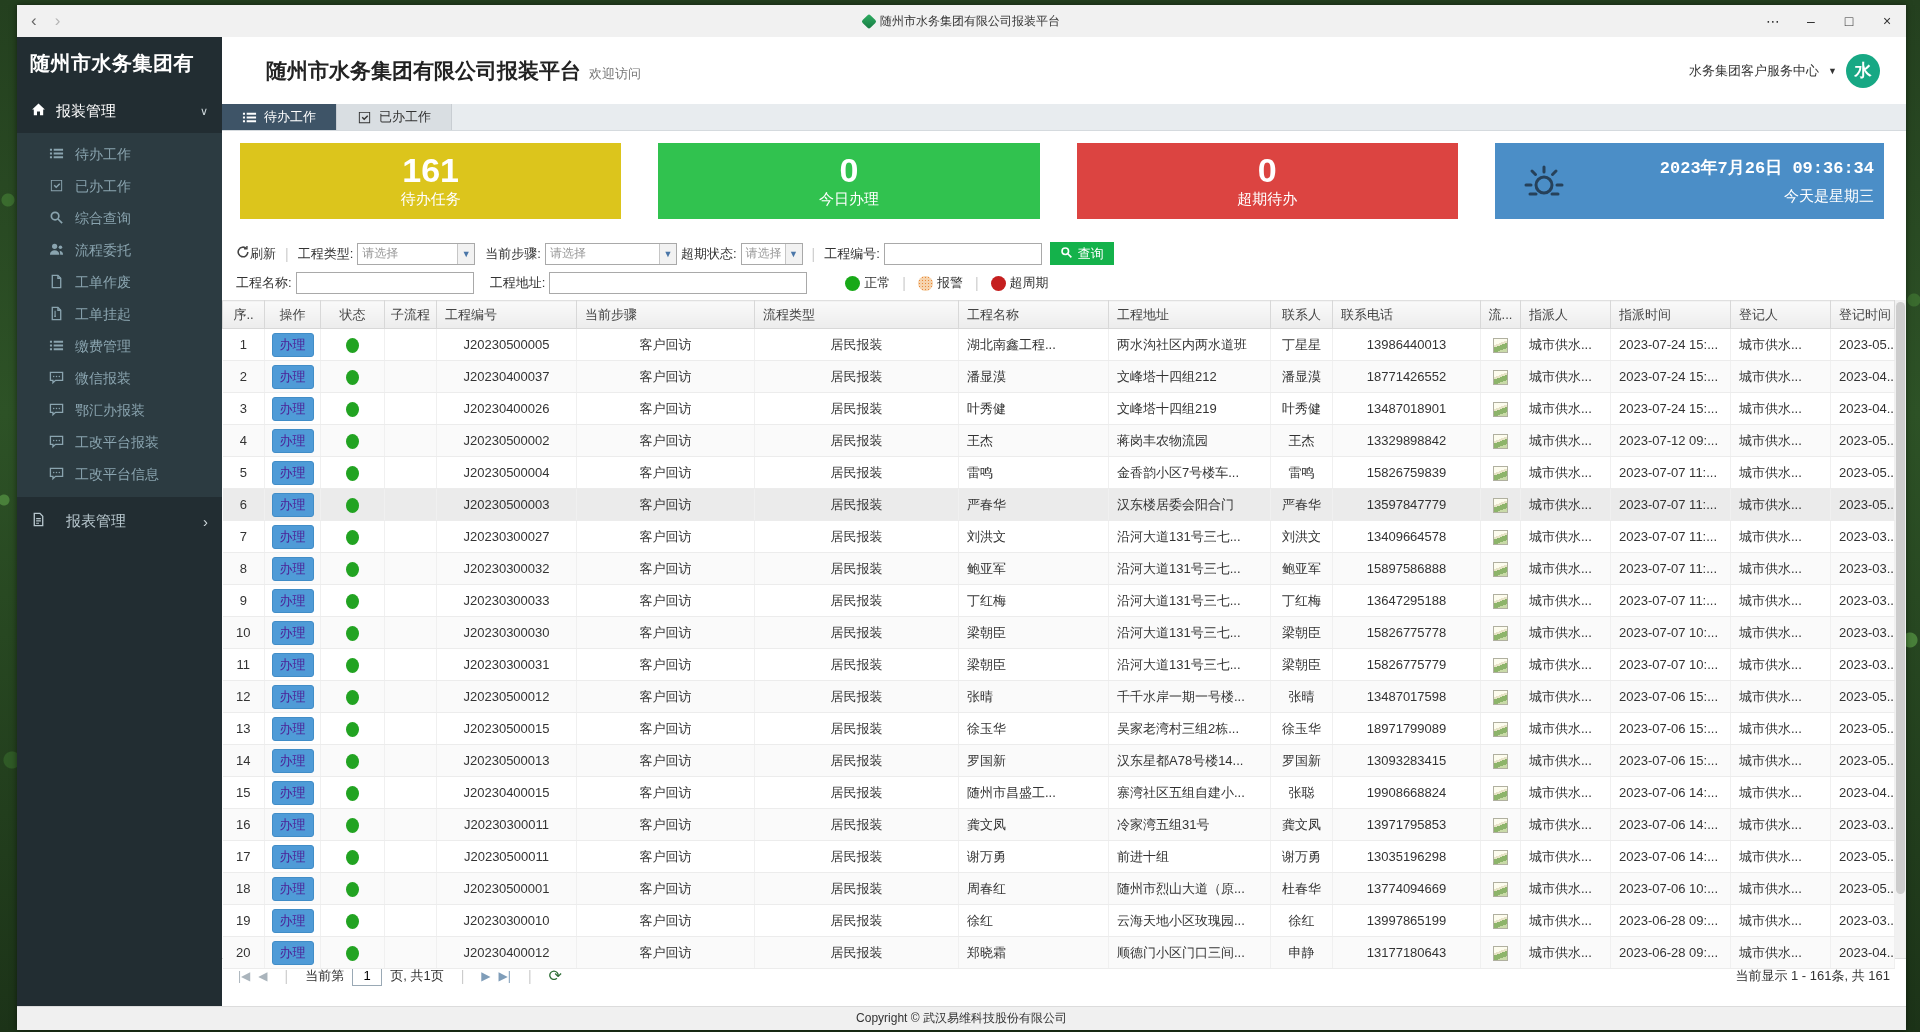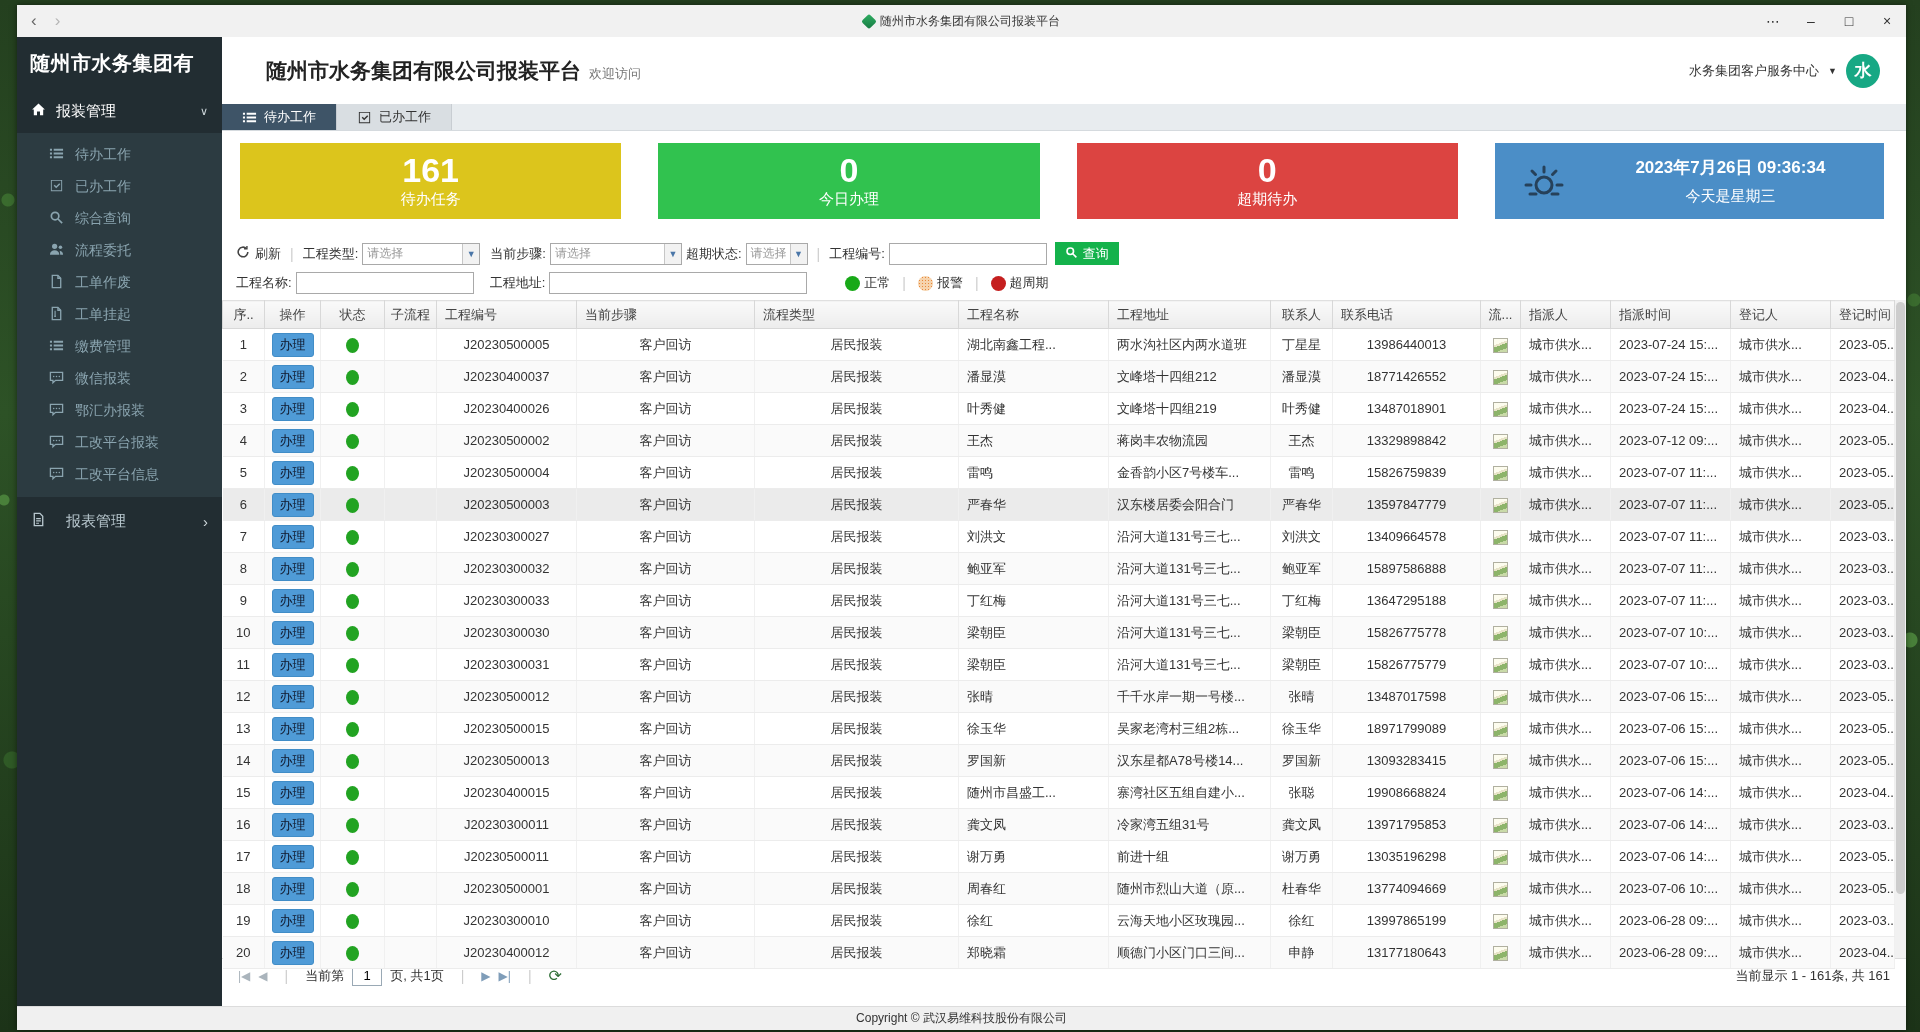--- a/index.html
+++ b/index.html
@@ -57,21 +57,21 @@
 
   .content { flex:1 1 auto; position:relative; min-height:0; display:flex; flex-direction:column;border-radius:7px; }
 
   
   .cards { display:flex; gap:37px; padding:12px 22px 0 18px; }
   .card { width:382px; height:76px; color:#fff; display:flex; flex-direction:column; align-items:center; justify-content:center; }
   .card .val { font-size:34px; font-weight:bold; line-height:1.05; }
   .card .lbl { font-size:15px; margin-top:2px; }
   .card.clock { flex-direction:row; width:390px; gap:4px; padding:0 10px; }
   .clock-icon { flex:0 0 78px; display:flex; align-items:center; justify-content:center; }
-  .clock-text { flex:1; text-align:center; }
+  .clock-text { flex:1; text-align:right;font-family:Liberation Mono, monospace; }
   .clock-text .date { font-size:17px; font-weight:bold; }
   .clock-text .wday { font-size:15px; margin-top:8px; }
 
   
   .filter-row { display:flex; align-items:center; font-size:13px; color:#333; padding-left:14px; }
   .filter-row.r1 { margin-top:23px; }
   .filter-row.r2 { margin-top:7px; }
   .sep { color:#ccc; margin:0 9px; font-size:14px; }
   .flabel { margin-right:4px; white-space:nowrap; }
   .fselect { height:22px; background:#fff; border:1px solid #a9a9a9; display:flex; align-items:center; cursor:pointer; }
@@ -89,21 +89,21 @@
 
   
   .tablewrap { margin-top:6px; position:relative; flex:1 1 auto; display:flex; min-height:0; }
   table { border-collapse:collapse; table-layout:fixed; width:1672px; flex:0 0 auto; align-self:flex-start; }
   thead th { height:28px; background:linear-gradient(#fafafa,#ececec); border:1px solid #d8d8d8; border-top:1px solid #e0e0e0; font-size:13px; font-weight:normal; color:#444; text-align:left; padding-left:8px; overflow:hidden; white-space:nowrap; }
   thead th.tc { text-align:center; padding-left:0; }
   tbody td { height:32px; border-bottom:1px solid #ececec; border-right:1px solid #f0f0f0; font-size:13px; color:#333; text-align:center; overflow:hidden; white-space:nowrap; }
   tbody td.tl { text-align:left; padding-left:8px; }
   tbody tr:nth-child(even) { background:#fafafa; }
   tbody tr.hovered { background:#ebebeb; }
-  .btn-handle { width:42px; height:24px; background:#4f9bd7; border:1px solid #418dc7; border-radius:3px; color:#0f172a; font-size:13px; cursor:pointer; }
+  .btn-handle { width:42px; height:24px; background:#4f9bd7; border:1px solid #418dc7; border-radius:3px; color:#4c1d95; font-size:13px; cursor:pointer; }
   .status-dot { display:inline-block; width:13px; height:15px; border-radius:50%; background:#22a322; vertical-align:middle; }
   .flow-icon { display:inline-block; width:15px; height:15px; border:1px solid #b0b0a0; vertical-align:middle;
       background: linear-gradient(160deg, #fdfcee 0 35%, #e8e4c8 35% 48%, #8db46a 48% 78%, #c9daa8 78%); }
   .vscroll { width:12px; background:#f1f1f1; align-self:stretch; margin-left:0; position:relative; }
   .vscroll .thumb { position:absolute; left:1px; right:1px; top:2px; height:90%; background:#cdcdcd; border-radius:6px; }
 
   
   .pagination { flex:0 0 34px; border-top:1px solid #ddd; display:flex; align-items:center; padding:0 16px; font-size:13px; color:#333; }
   .pg-ctrl { display:flex; align-items:center; gap:8px; }
   .pg-ico { color:#7f9db9; font-size:12px; cursor:pointer; }
@@ -297,21 +297,21 @@
                   </svg>
                 </div>
                 <div class="clock-text">
                   <div class="date">2023年7月26日 09:36:34</div>
                   <div class="wday">今天是星期三</div>
                 </div>
               </div>
             </div>
 
           <div class="filter-row r1">
-            <span style="display:flex;align-items:center;gap:5px;cursor:pointer">
+            <span style="display:flex;align-items:center;cursor:pointer">
               <span><svg width="14" height="14" viewBox="0 0 16 16" fill="none" stroke="#444" stroke-width="1.8">
                     <path d="M13.5 8a5.5 5.5 0 1 1-1.6-3.9"></path>
                     <path d="M12.5 1v3.3H9.2" stroke-width="1.6"></path>
                   </svg></span>
               <span>刷新</span>
             </span>
             <span class="sep">|</span>
             <span class="flabel">工程类型:</span>
             <span class="fselect" style="width:118px">
               <span class="ph-txt">请选择</span>

